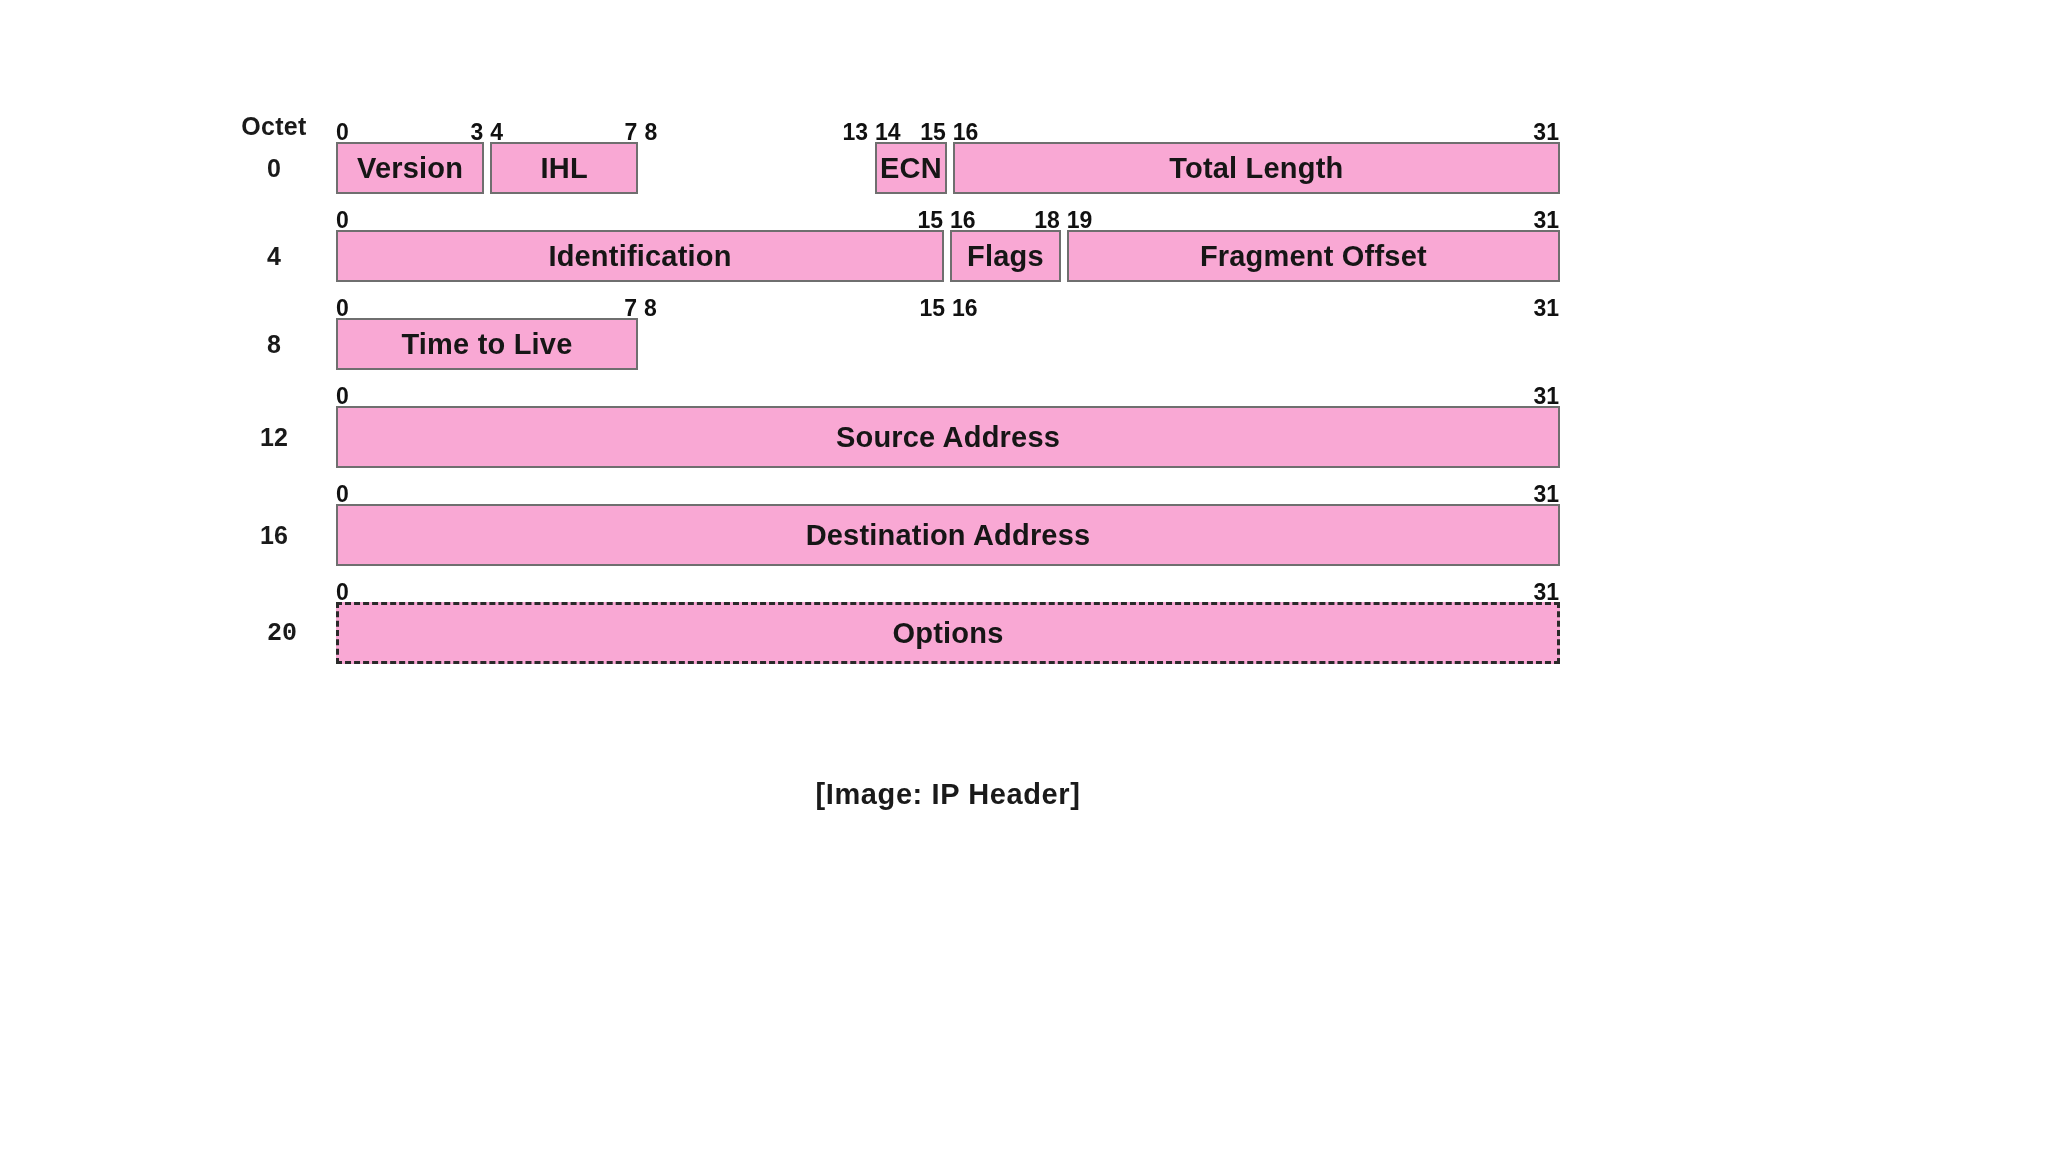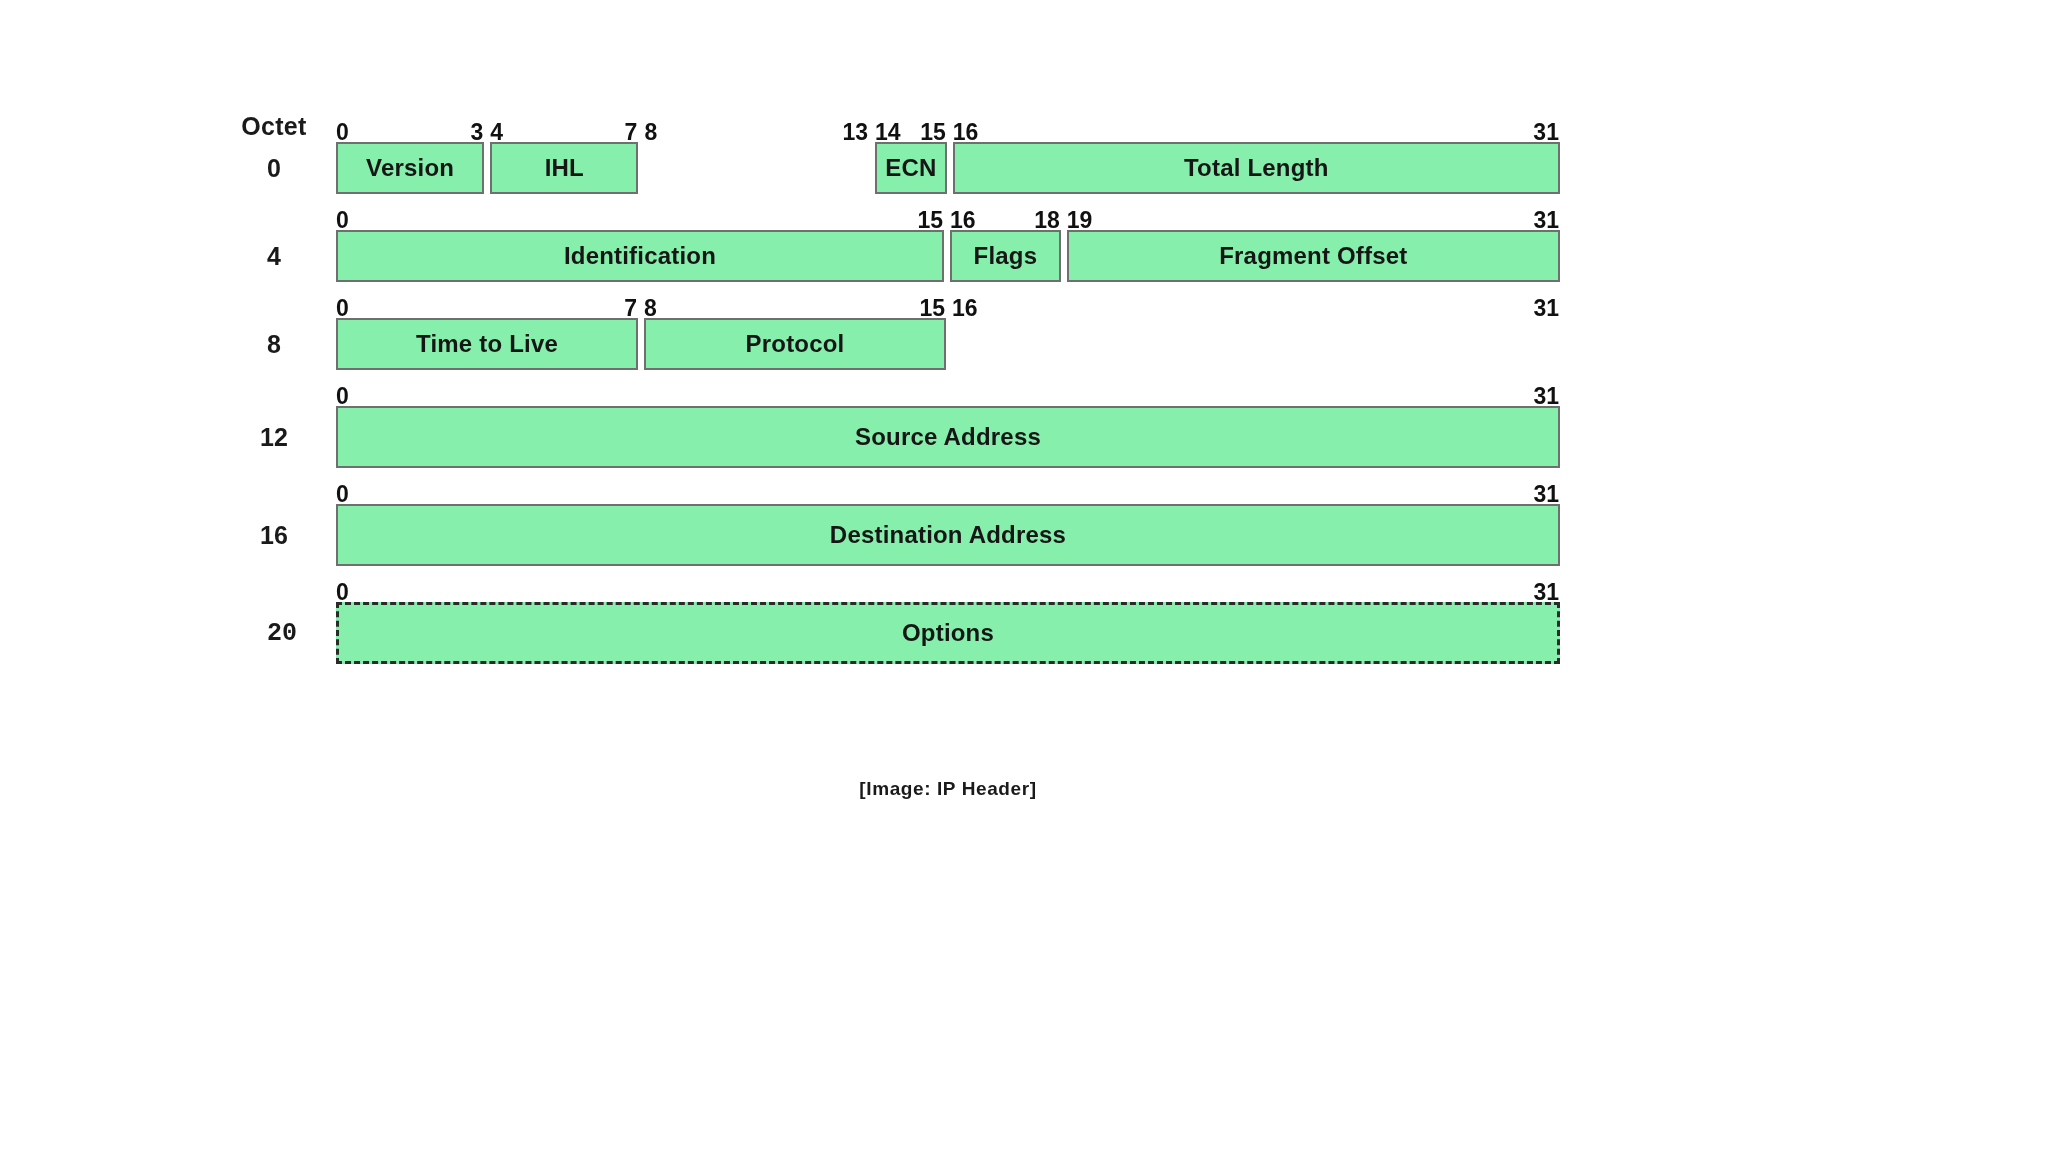--- a/index.html
+++ b/index.html
@@ -88,42 +88,42 @@
     line-height: 1;
     color: #111;
   }
   .bit-start { left: 0px; }
   .bit-end   { right: 1px; }
 
   .fieldbox {
     flex: 1 1 auto;
     box-sizing: border-box;
     border: 2px solid #6f6f6f;
-    background: #86efac;
+    background: #f9a8d4;
     display: flex;
     align-items: center;
     justify-content: center;
-    font-size: 24px;
+    font-size: 29px;
     font-weight: 600;
     color: #161616;
     letter-spacing: 0.2px;
     white-space: nowrap;
   }
   .fieldbox.dashed {
     border: 3px dashed #2a2a2a;
   }
 
   
   .caption {
     position: absolute;
     left: 336px;
     top: 778px;
     width: 1224px;
     text-align: center;
-    font-size: 19px;
+    font-size: 29px;
     font-weight: 600;
     color: #1a1a1a;
     letter-spacing: 0.6px;
   }
 </style>
 </head>
 <body>
 
 <div id="diagram-root">
 
@@ -210,21 +210,20 @@
               <span class="bit-start">0</span>
               <span class="bit-end">7</span>
             </div>
             <div class="fieldbox">Time to Live</div>
           </div>
           <div class="field" style="width: calc(25% - 4px); flex: 0 0 auto;">
             <div class="bitband" style="height: 30px;">
               <span class="bit-start">8</span>
               <span class="bit-end">15</span>
             </div>
-            <div class="fieldbox">Protocol</div>
           </div>
           <div class="field" style="width: calc(50% - 4px); flex: 0 0 auto;">
             <div class="bitband" style="height: 30px;">
               <span class="bit-start">16</span>
               <span class="bit-end">31</span>
             </div>
           </div>
         </div>
       </div>
       <div class="bitrow" style="position: absolute; left: 0px; top: 264px; height: 92px;">

